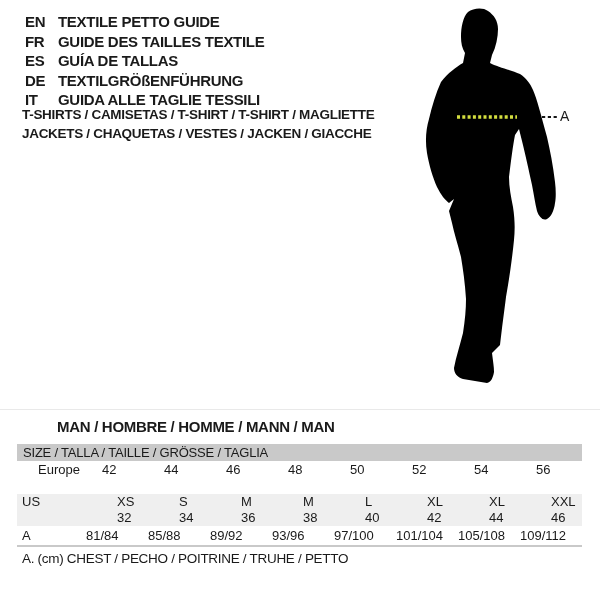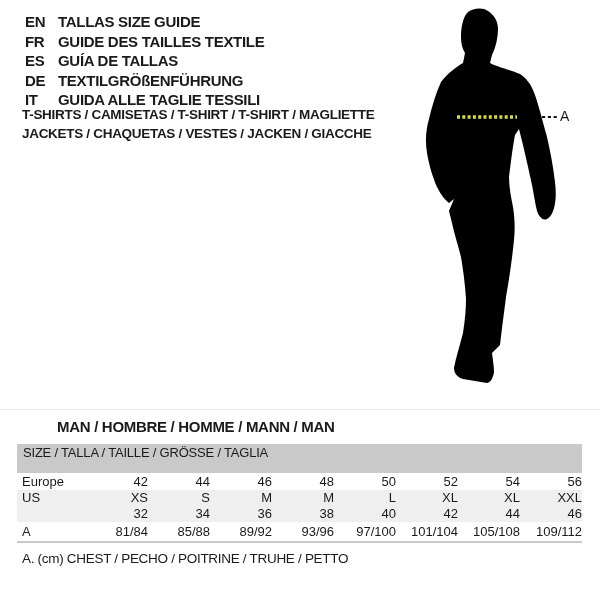--- a/index.html
+++ b/index.html
@@ -26,41 +26,41 @@
   .measure-svg{position:absolute;left:455px;top:112px;}
   .dash-yellow{stroke:var(--accent-dash);stroke-width:3.4;stroke-dasharray:3 2.3;fill:none;}
   .dash-black{stroke:#151515;stroke-width:2;stroke-dasharray:3.2 2.6;fill:none;}
   .measure-label{position:absolute;left:560px;top:108px;font-size:14px;font-weight:400;letter-spacing:0;}
   
   .divider{position:absolute;left:0;top:409px;width:600px;height:1px;background:#e9e9e9;}
   
   .section-title{position:absolute;left:18px;top:418px;font-size:15px;font-weight:700;letter-spacing:-0.3px;line-height:17px;padding-left:39px;}
   
   .size-table{position:absolute;left:17px;top:444px;width:565px;font-size:13px;}
-  .t-header{height:29px;line-height:17px;background:var(--table-header-bg);padding-left:6px;letter-spacing:-0.2px;}
+  .t-header{height:17px;line-height:17px;background:var(--table-header-bg);padding-left:6px;letter-spacing:-0.2px;}
   .t-row{display:grid;grid-template-columns:69px repeat(8,1fr);}
   .t-row.band{background:var(--band-bg);gap:31px;}
   .t-row.last{border-bottom:2px solid var(--border);}
   .t-label{text-align:left;padding-left:5px;}
-  .t-cell{text-align:right;}
-  .h17 > div{height:17px;line-height:17px;}
+  .t-cell{text-align:left;}
+  .h17 > div{height:33px;line-height:17px;margin-left:16px;}
   .h16 > div{height:16px;line-height:16px;}
   .h19 > div{height:19px;line-height:19px;}
   
   .footnote{position:absolute;left:22px;top:551px;font-size:13.5px;font-weight:400;letter-spacing:-0.3px;}
 </style>
 </head>
 <body>
 
 <div class="canvas">
 
   <div class="lang-list">
     <div class="lang-row">
       <span class="lang-code">EN</span>
-      <span class="lang-title">TALLAS SIZE GUIDE</span>
+      <span class="lang-title">TEXTILE PETTO GUIDE</span>
     </div>
     <div class="lang-row">
       <span class="lang-code">FR</span>
       <span class="lang-title">GUIDE DES TAILLES TEXTILE</span>
     </div>
     <div class="lang-row">
       <span class="lang-code">ES</span>
       <span class="lang-title">GUÍA DE TALLAS</span>
     </div>
     <div class="lang-row">

